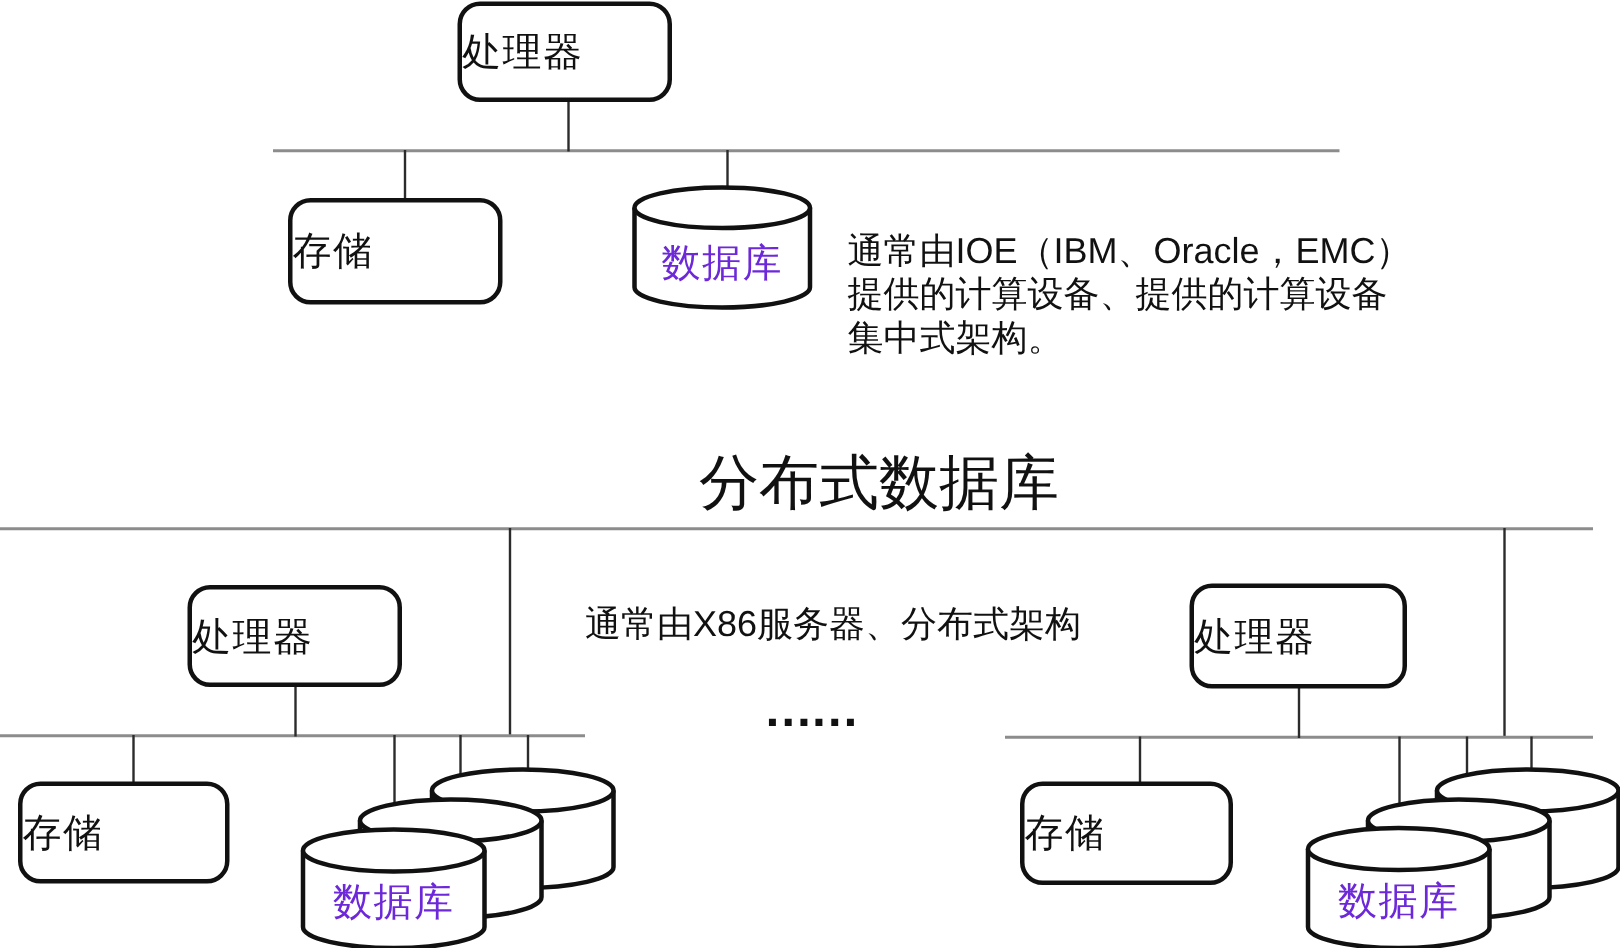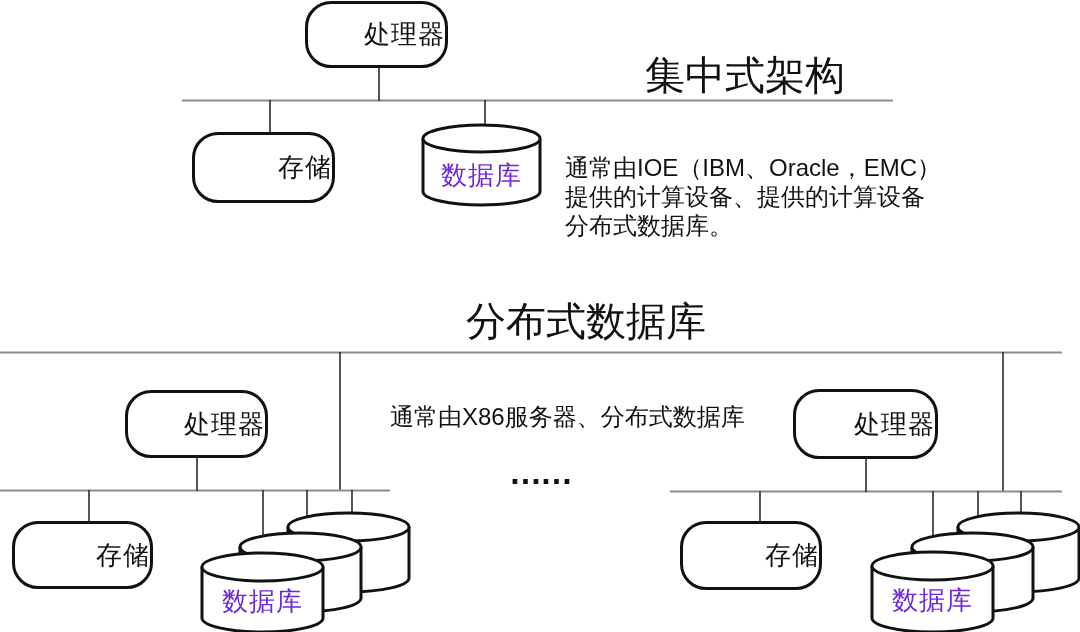--- a/index.html
+++ b/index.html
@@ -4,22 +4,22 @@
 <style>
   html,body{margin:0;padding:0;background:#ffffff;}
   .canvas{
     position:relative;width:1080px;height:632px;overflow:hidden;
     background:#ffffff;color:#111111;
     font-family:"Liberation Sans","DejaVu Sans",sans-serif;
   }
   .layer{position:absolute;left:0;top:0;}
   .node-box{
     position:absolute;box-sizing:border-box;
-    background:#ffffff;border:3px solid #111111;border-radius:26px;
-    display:flex;align-items:center;justify-content:flex-end;
+    background:#ffffff;border:3px solid #111111;border-radius:15px;
+    display:flex;align-items:center;justify-content:flex-start;
     font-size:26px;letter-spacing:1px;color:#111111;
   }
   .cyl-label{
     position:absolute;display:flex;align-items:center;justify-content:center;
     font-size:26px;letter-spacing:1px;color:#6d28d9;
   }
   .sec-title{
     position:absolute;font-size:40px;color:#111111;white-space:nowrap;
   }
   .desc{position:absolute;font-size:24px;line-height:29px;color:#111111;white-space:nowrap;margin-top:44px;}
@@ -96,32 +96,31 @@
   <div class="node-box" style="left:305px;top:1px;width:143px;height:67px;">
     <span>处理器</span>
   </div>
 
   <div class="node-box" style="left:192px;top:132px;width:143px;height:71px;">
     <span>存储</span>
   </div>
 
   <div class="cyl-label" style="left:423px;top:152px;width:117px;height:46px;">数据库</div>
 
-  <div class="sec-title" style="left:645px;top:48px;">集中式架构</div>
 
   <div class="desc" style="left:565px;top:109px;">
     <div>通常由IOE（IBM、Oracle，EMC）</div>
     <div>提供的计算设备、提供的计算设备</div>
-    <div>分布式数据库。</div>
+    <div>集中式架构。</div>
   </div>
 
   <div class="sec-title" style="left:466px;top:294px;">分布式数据库</div>
 
   <div class="desc" style="left:390px;top:358px;">
-    <div>通常由X86服务器、分布式数据库</div>
+    <div>通常由X86服务器、分布式架构</div>
   </div>
 
   <div class="ellipsis" style="left:505px;top:451px;width:70px;text-align:center;">……</div>
 
   <div class="node-box" style="left:125px;top:390px;width:143px;height:68px;">
     <span>处理器</span>
   </div>
 
   <div class="node-box" style="left:12px;top:521px;width:141px;height:68px;">
     <span>存储</span>

